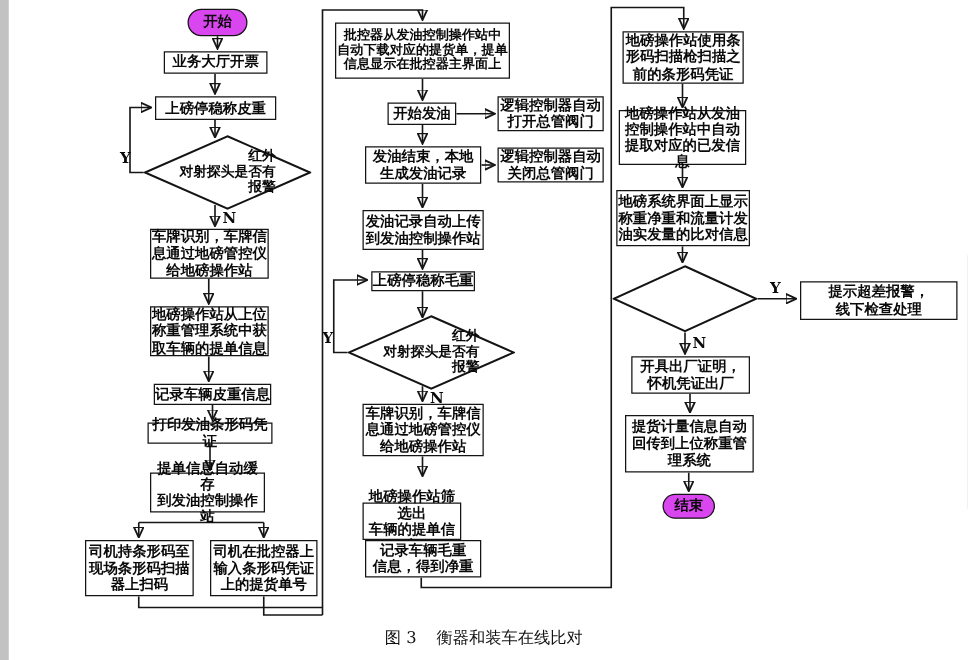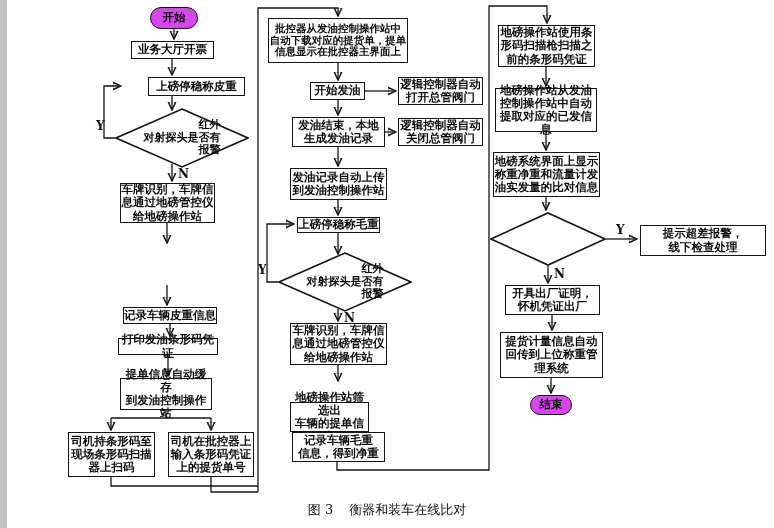--- a/index.html
+++ b/index.html
@@ -74,34 +74,37 @@
       <path d="M546,197 V209" marker-end="url(#arr)"></path>
       <path d="M606,239 H636" marker-end="url(#arr)"></path>
       <path d="M548,266 V282" marker-end="url(#arr)"></path>
       <path d="M552,315 V329" marker-end="url(#arr)"></path>
       <path d="M551,378 V392" marker-end="url(#arr)"></path>
     </g>
   </svg>
 
   <div class="node term" style="left:150px;top:7px;width:48px;height:22px;">开始</div>
   <div class="node box" style="left:131px;top:41px;width:83px;height:18px;">业务大厅开票</div>
-  <div class="node box" style="left:124px;top:77px;width:97px;height:19px;margin-left:24px;">上磅停稳称皮重</div>
+  <div class="node box" style="left:124px;top:77px;width:97px;height:19px;">上磅停稳称皮重</div>
 
   <div class="node diamond" style="left:115px;top:108px;width:134px;height:60px;">
     <svg class="dshape" viewBox="0 0 134 60" preserveAspectRatio="none">
       <polygon points="67,1 133,30 67,59 1,30" vector-effect="non-scaling-stroke"></polygon>
     </svg>
     <div class="dlabel">红外
 对射探头是否有
 报警</div>
   </div>
 
   <div class="node box" style="left:120px;top:183px;width:95px;height:40px;">车牌识别，车牌信
 息通过地磅管控仪
 给地磅操作站</div>
+  <div class="node box" style="left:120px;top:245px;width:95px;height:40px;">地磅操作站从上位
+称重管理系统中获
+取车辆的提单信息</div>
   <div class="node box" style="left:123px;top:307px;width:94px;height:17px;text-align:right;">记录车辆皮重信息</div>
   <div class="node box" style="left:118px;top:338px;width:100px;height:17px;">打印发油条形码凭证</div>
   <div class="node box" style="left:120px;top:378px;width:92px;height:32px;">提单信息自动缓存
 到发油控制操作站</div>
   <div class="node box" style="left:168px;top:432px;width:86px;height:45px;">司机在批控器上
 输入条形码凭证
 上的提货单号</div>
   <div class="node box" style="left:68px;top:432px;width:87px;height:45px;">司机持条形码至
 现场条形码扫描
 器上扫码</div>

